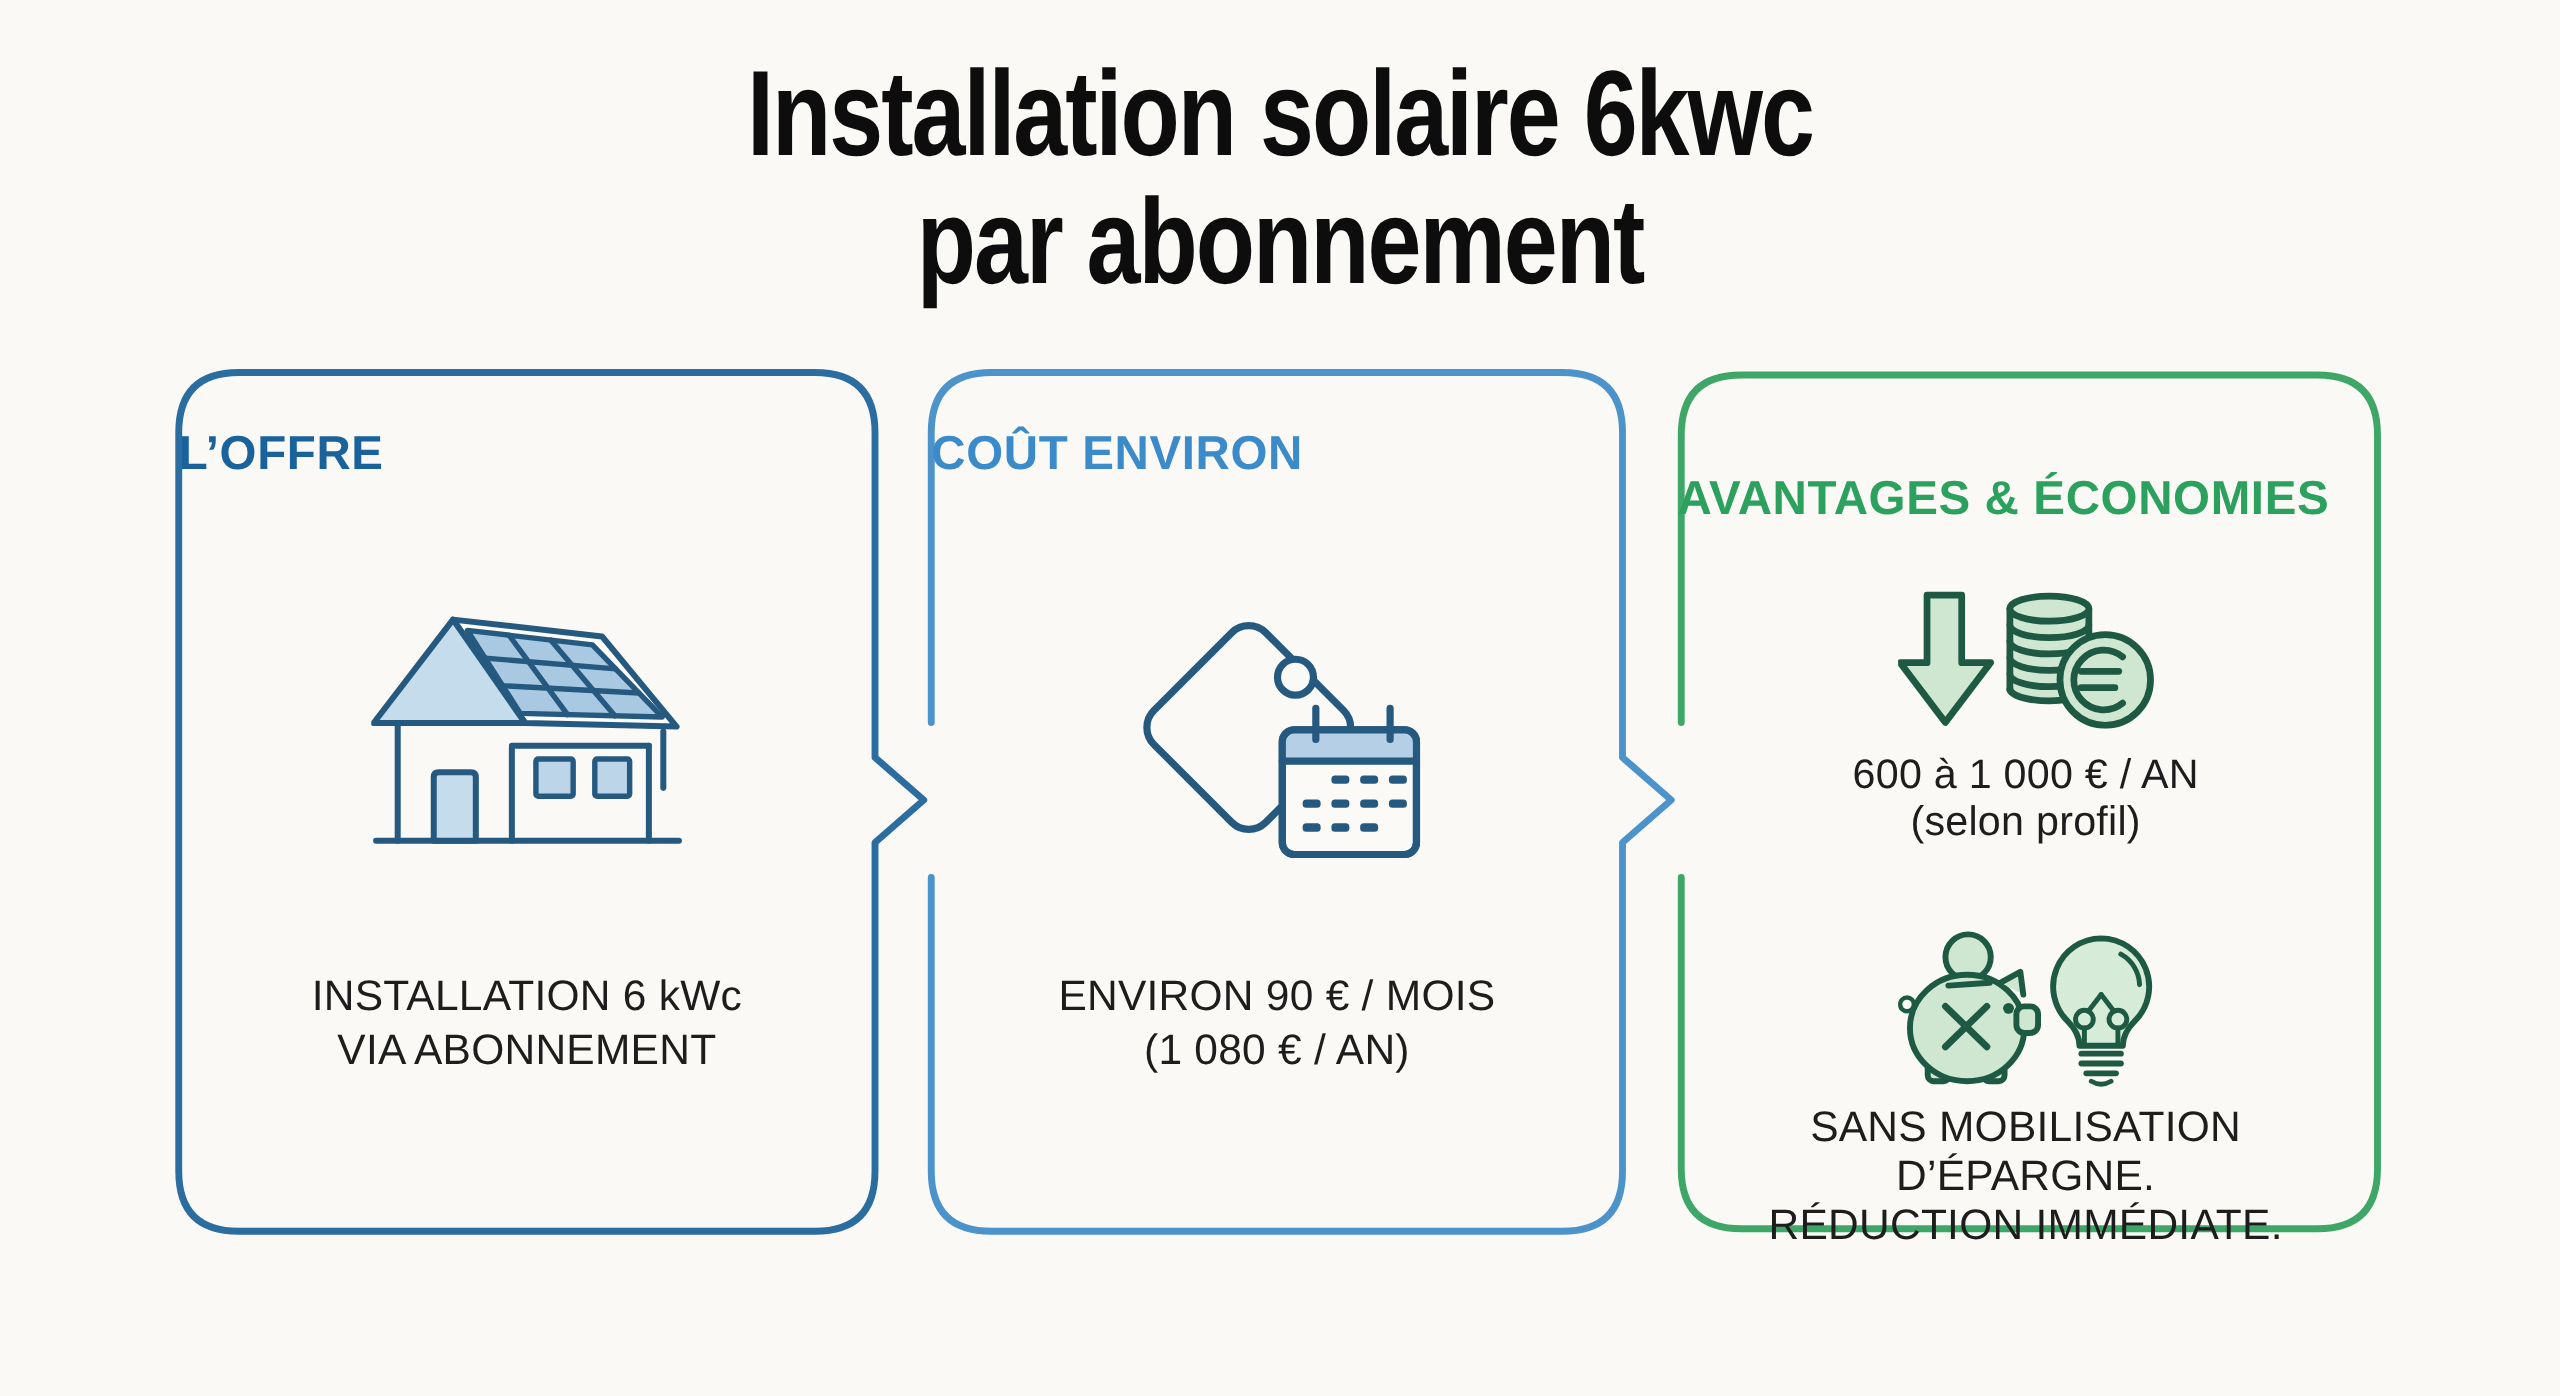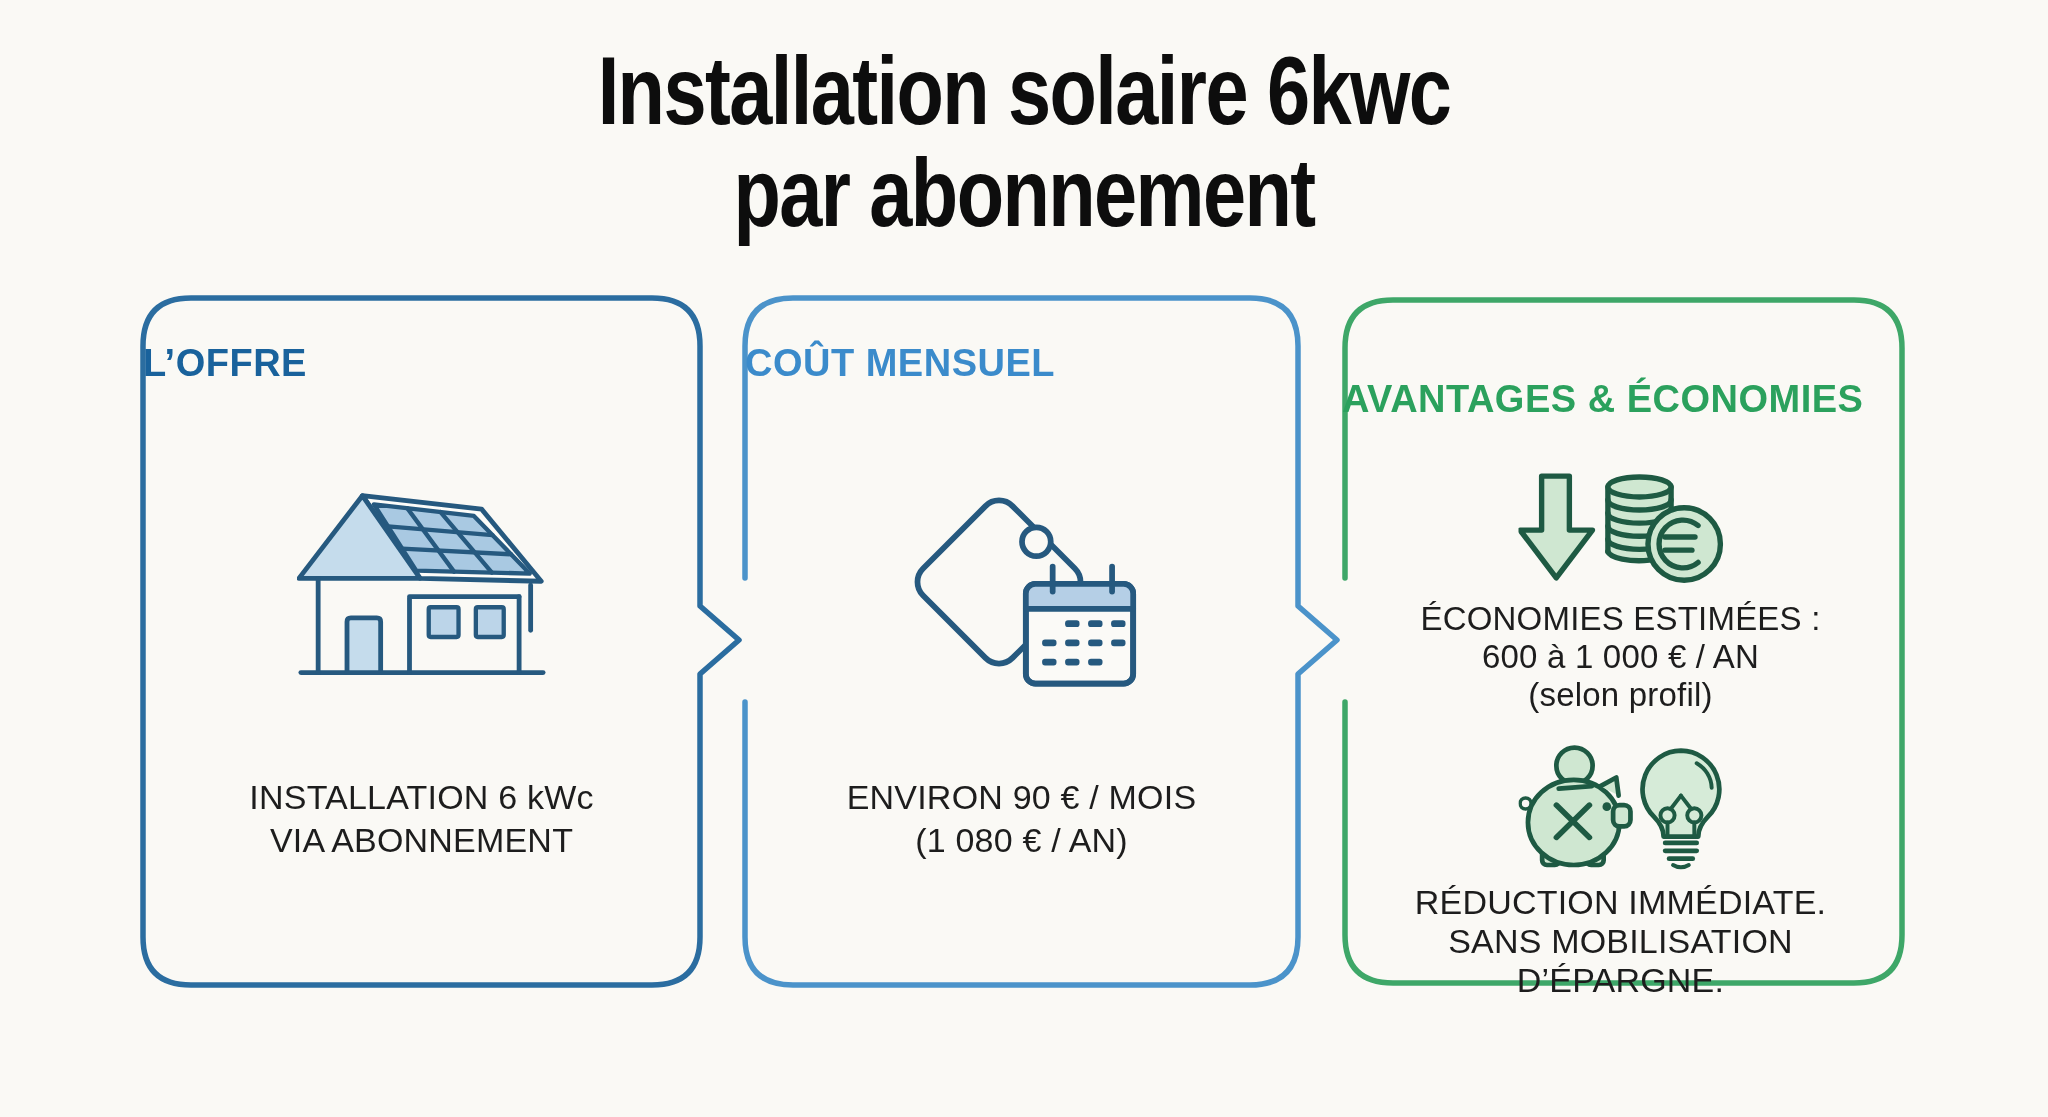--- a/index.html
+++ b/index.html
@@ -81,21 +81,21 @@
       </g>
     </svg>
 
     <div class="body-text">
       <div>INSTALLATION 6 kWc</div>
       <div>VIA ABONNEMENT</div>
     </div>
   </section>
 
   <section class="card card-cost">
-    <h2>COÛT MENSUEL</h2>
+    <h2>COÛT ENVIRON</h2>
 
     <svg class="icon icon-tag" viewBox="0 0 240 210" role="img" aria-label="price-tag-calendar-icon">
       <g stroke="#26597f" stroke-width="6" fill="none" stroke-linecap="round" stroke-linejoin="round">
 
         <rect x="30" y="30" width="132" height="132" rx="20" transform="rotate(45 96 96)"></rect>
         <circle cx="135" cy="54" r="15" fill="#faf9f5"></circle>
 
         <rect x="124" y="98" width="112" height="104" rx="10" fill="#fbfaf7"></rect>
         <path d="M 134 98 L 226 98 Q 236 98 236 108 L 236 124 L 124 124 L 124 108 Q 124 98 134 98 Z" fill="#b5cfe6" stroke="none"></path>
         <rect x="124" y="98" width="112" height="104" rx="10"></rect>
@@ -143,21 +143,20 @@
         <path d="M 116 106 A 41 13 0 0 0 170 117" fill="none"></path>
 
         <circle cx="215" cy="96" r="47" fill="#cfe7d1"></circle>
         <path d="M 233 72 A 31 31 0 1 0 233 120" fill="none"></path>
         <line x1="190" y1="87" x2="229" y2="87"></line>
         <line x1="190" y1="104" x2="225" y2="104"></line>
       </g>
     </svg>
 
     <div class="body-text savings">
-      <div>ÉCONOMIES ESTIMÉES :</div>
       <div>600 à 1 000 € / AN</div>
       <div>(selon profil)</div>
     </div>
 
     <svg class="icon icon-piggybulb" viewBox="0 0 260 174" role="img" aria-label="piggy-bank-lightbulb-icon">
       <g stroke="#1e5a43" stroke-width="6" stroke-linejoin="round" stroke-linecap="round">
 
         <circle cx="71" cy="30" r="23" fill="#cfe7d1"></circle>
         <circle cx="9" cy="78" r="7" fill="none" stroke-width="4.5"></circle>
         <rect x="30" y="128" width="22" height="28" rx="6" fill="#cfe7d1"></rect>
@@ -179,18 +178,18 @@
         <line x1="193" y1="85" x2="206" y2="68" stroke-width="5"></line>
         <line x1="219" y1="85" x2="206" y2="68" stroke-width="5"></line>
         <line x1="186" y1="128" x2="226" y2="128"></line>
         <line x1="186" y1="138" x2="226" y2="138"></line>
         <line x1="191" y1="148" x2="221" y2="148"></line>
         <path d="M 196 156 Q 206 162 216 156" fill="none" stroke-width="5"></path>
       </g>
     </svg>
 
     <div class="body-text benefit">
+      <div>SANS MOBILISATION D’ÉPARGNE.</div>
       <div>RÉDUCTION IMMÉDIATE.</div>
-      <div>SANS MOBILISATION D’ÉPARGNE.</div>
     </div>
   </section>
 
 </div>
 
 </body></html>

